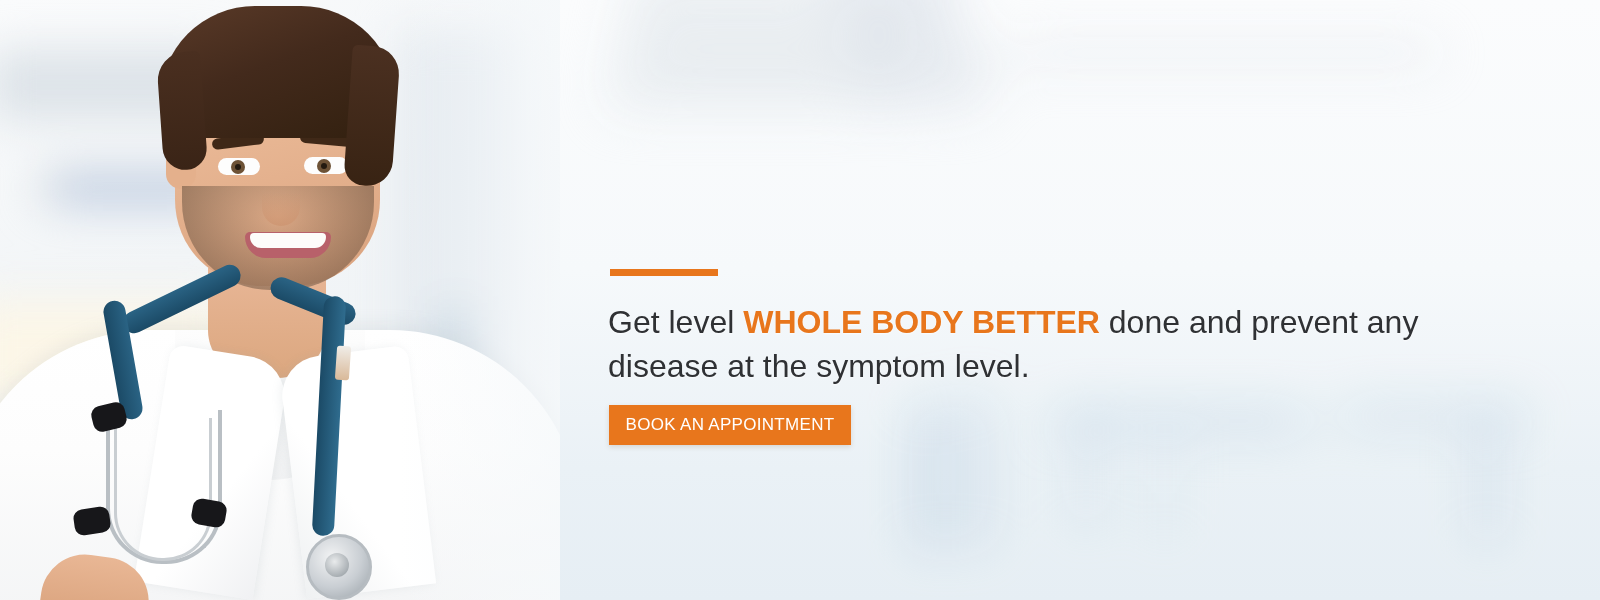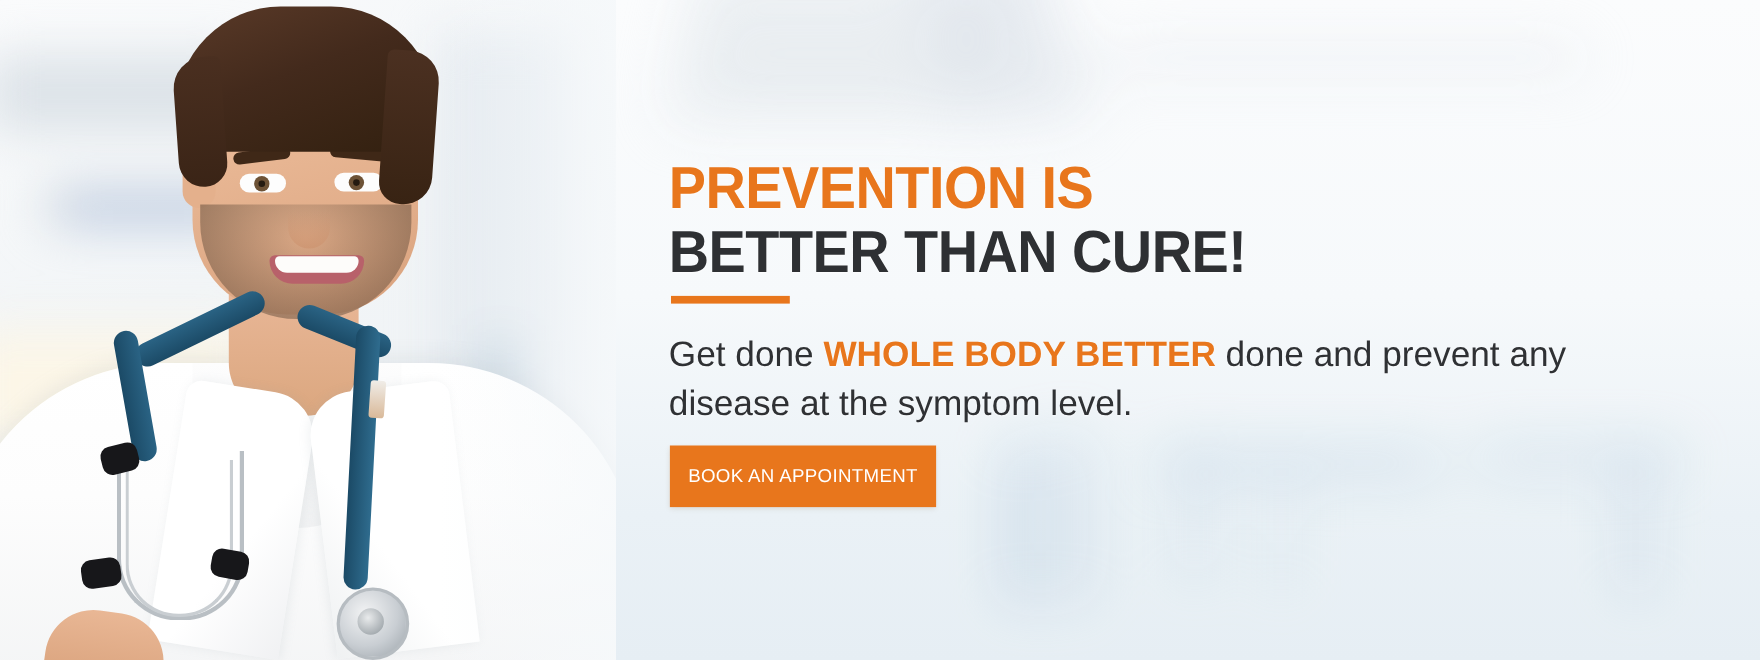--- a/index.html
+++ b/index.html
@@ -225,21 +225,21 @@
     position:absolute;left:2px;top:269px;width:108px;height:7px;background:#e8761c;
   }
   .subtitle{
     position:absolute;left:0;top:300px;width:910px;
     font-size:32px;line-height:44px;color:#2f3134;font-weight:400;
     text-shadow:0 1px 2px rgba(255,255,255,.7);
   }
   .subtitle .hi{color:#e8761c;font-weight:700;}
   .cta{
     position:absolute;left:1px;top:405px;
-    width:242px;height:56px;
+    width:242px;height:40px;
     background:#e8761c;border:none;
     color:#ffffff;font-size:17px;letter-spacing:.3px;
     font-family:"Liberation Sans", sans-serif;
     display:flex;align-items:center;justify-content:center;
     cursor:pointer;box-shadow:0 2px 5px rgba(120,90,50,.18);
   }
 </style>
 </head>
 <body>
 
@@ -314,25 +314,21 @@
       <div class="earpiece3"></div>
       <div class="chestpiece"></div>
     </div>
     <div class="pen"></div>
     <div class="hand"></div>
     <div class="photo-fade"></div>
   </div>
 
   <div class="content">
 
-    <div class="headline">
-      <span class="hl-1">PREVENTION IS</span>
-      <span class="hl-2">BETTER THAN CURE!</span>
-    </div>
 
     <div class="divider"></div>
 
-    <div class="subtitle"><span>Get done </span><span class="hi">WHOLE BODY BETTER</span><span> done and prevent any disease at the symptom level.</span></div>
+    <div class="subtitle"><span>Get level </span><span class="hi">WHOLE BODY BETTER</span><span> done and prevent any disease at the symptom level.</span></div>
 
     <button class="cta">BOOK AN APPOINTMENT</button>
 
   </div>
 </div>
 
 </body></html>

